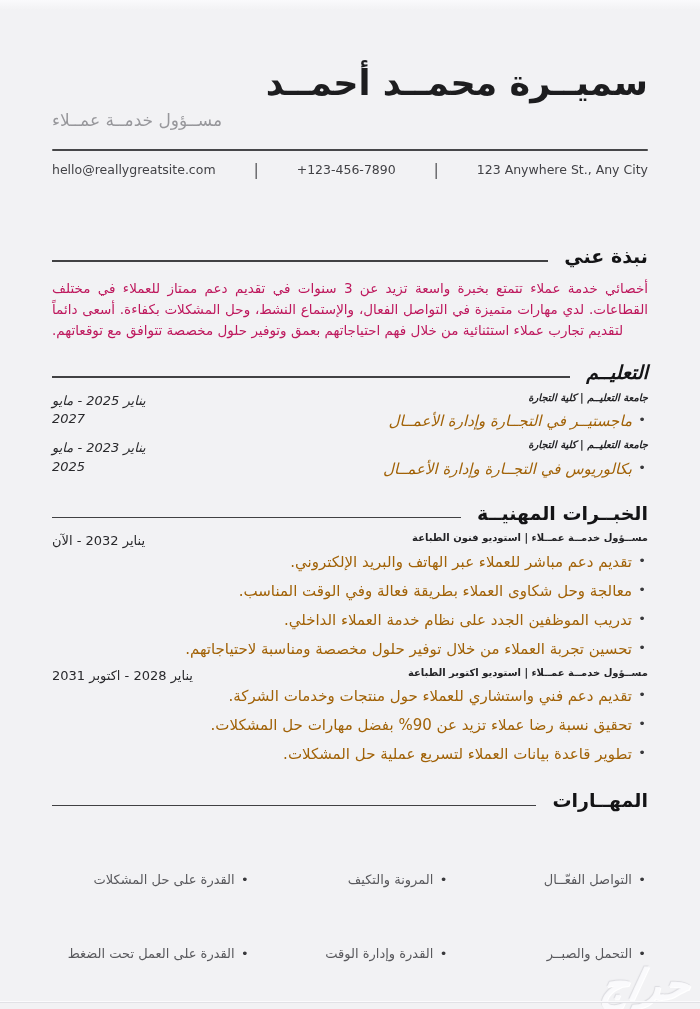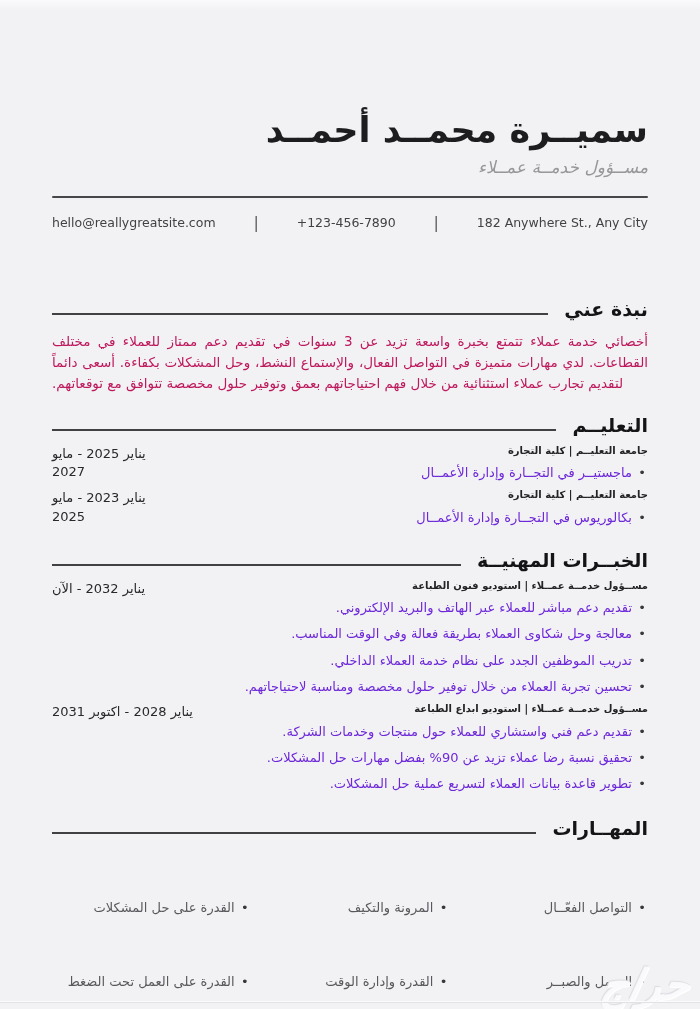--- a/index.html
+++ b/index.html
@@ -17,44 +17,44 @@
   .page::before{
     content:"";position:absolute;top:0;left:0;right:0;height:10px;
     background:linear-gradient(#fafafc,rgba(250,250,252,0));pointer-events:none;
   }
   .page::after{
     content:"";position:absolute;bottom:7px;left:0;right:0;height:1px;
     background:#fbfbfd;box-shadow:0 1px 0 #e2e2e6;pointer-events:none;
   }
 
   
-  header{padding-top:112px;}
+  header{padding-top:65px;}
   h1.name{
     margin:0;text-align:right;
     font-size:35px;line-height:1.06;font-weight:bold;
     color:#1d1d1f;letter-spacing:0;
   }
   .job-title{
-    margin-top:7px;text-align:right;
-    font-size:17px;color:#97979b;line-height:1.3;font-style:italic;
+    margin-top:7px;text-align:left;
+    font-size:17px;color:#97979b;line-height:1.3;
   }
   .header-divider{
     margin-top:18px;height:2px;background:#474749;border-radius:1px;
   }
   .contact-row{
-    margin-top:15px;direction:ltr;
+    margin-top:9px;direction:ltr;
     display:flex;justify-content:space-between;align-items:center;
     font-size:12.5px;color:#424246;line-height:1.3;
   }
   .contact-sep{color:#5b5b5e;font-size:16px;font-weight:normal;}
 
   
   section{position:relative;}
   .sec-about{margin-top:64px;}
-  .sec-edu{margin-top:20px;}
+  .sec-edu{margin-top:20px;font-style:italic;}
   .sec-exp{margin-top:22px;}
   .sec-skills{margin-top:24px;}
   .sec-lang{margin-top:20px;}
   .sec-head{display:flex;align-items:center;gap:16px;}
   .sec-head h2{
     margin:0;font-size:19px;font-weight:bold;color:#141416;line-height:1.25;
     white-space:nowrap;
   }
   .rule{flex:1;height:1.5px;background:#414143;position:relative;top:4px;}
 
@@ -72,21 +72,21 @@
     font-size:10px;font-weight:bold;color:#232326;line-height:1.35;text-align:right;
   }
   .entry-date{
     position:absolute;left:0;top:1px;
     font-size:13px;color:#29292c;line-height:1.45;
     direction:rtl;text-align:left;white-space:pre-line;
   }
   ul.bullets{list-style:none;margin:7px 0 0 0;padding:0;}
   ul.bullets li{
     position:relative;padding-right:16px;margin-top:8px;
-    font-size:13px;line-height:1.4;color:#6d28d9;
+    font-size:15px;line-height:1.4;color:#a16207;
   }
   ul.bullets li:first-child{margin-top:0;}
   ul.bullets li::before{
     content:"\2022";position:absolute;right:2px;top:0;
     color:#39393c;font-size:13px;
   }
 
   
   .bullet-grid{
     margin-top:14px;display:grid;grid-template-columns:1fr 1fr 1fr;
@@ -118,21 +118,21 @@
 
   <header>
     <h1 class="name">سميــرة محمــد أحمــد</h1>
     <div class="job-title">مســؤول خدمــة عمــلاء</div>
     <div class="header-divider"></div>
     <div class="contact-row">
       <span>hello@reallygreatsite.com</span>
       <span class="contact-sep">|</span>
       <span>+123-456-7890</span>
       <span class="contact-sep">|</span>
-      <span>182 Anywhere St., Any City</span>
+      <span>123 Anywhere St., Any City</span>
     </div>
   </header>
 
   <section class="sec-about">
     <div class="sec-head">
       <h2>نبذة عني</h2>
       <div class="rule"></div>
     </div>
     <p class="about-text">أخصائي خدمة عملاء تتمتع بخبرة واسعة تزيد عن 3 سنوات في تقديم دعم ممتاز للعملاء في مختلف القطاعات. لدي مهارات متميزة في التواصل الفعال، والإستماع النشط، وحل المشكلات بكفاءة. أسعى دائماً لتقديم تجارب عملاء استثنائية من خلال فهم احتياجاتهم بعمق وتوفير حلول مخصصة تتوافق مع توقعاتهم.</p>
   </section>
@@ -174,21 +174,21 @@
       <ul class="bullets">
         <li>تقديم دعم مباشر للعملاء عبر الهاتف والبريد الإلكتروني.</li>
         <li>معالجة وحل شكاوى العملاء بطريقة فعالة وفي الوقت المناسب.</li>
         <li>تدريب الموظفين الجدد على نظام خدمة العملاء الداخلي.</li>
         <li>تحسين تجربة العملاء من خلال توفير حلول مخصصة ومناسبة لاحتياجاتهم.</li>
       </ul>
     </div>
 
     <div class="entry">
       <div class="entry-date">يناير 2028 - اكتوبر 2031</div>
-      <div class="entry-title">مســؤول خدمــة عمــلاء | استوديو ابداع الطباعة</div>
+      <div class="entry-title">مســؤول خدمــة عمــلاء | استوديو اكتوبر الطباعة</div>
       <ul class="bullets">
         <li>تقديم دعم فني واستشاري للعملاء حول منتجات وخدمات الشركة.</li>
         <li>تحقيق نسبة رضا عملاء تزيد عن 90% بفضل مهارات حل المشكلات.</li>
         <li>تطوير قاعدة بيانات العملاء لتسريع عملية حل المشكلات.</li>
       </ul>
     </div>
   </section>
 
   <section class="sec-skills">
     <div class="sec-head">

